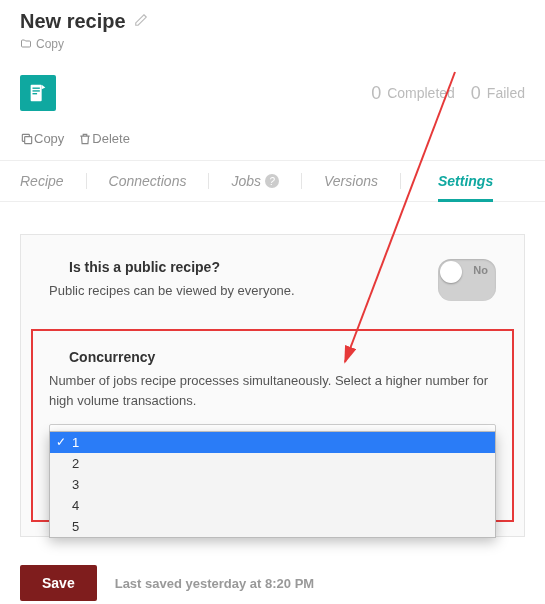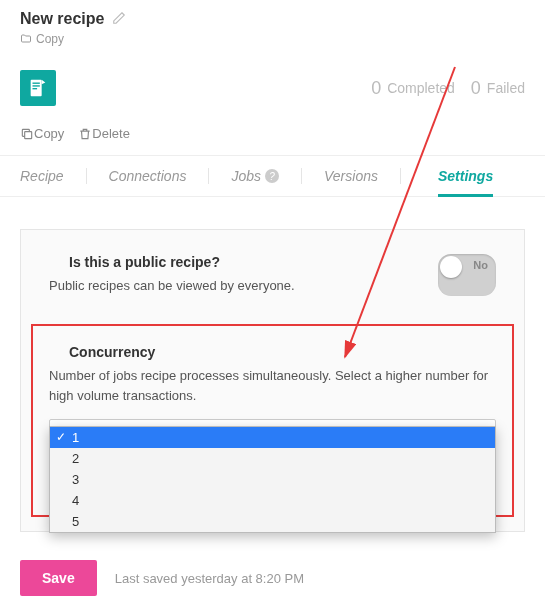--- a/index.html
+++ b/index.html
@@ -1,19 +1,19 @@
 <!DOCTYPE html>
 <html><head>
 <meta charset="utf-8">
 <style>
   * { box-sizing: border-box; margin: 0; padding: 0; }
   body { font-family: -apple-system, BlinkMacSystemFont, "Segoe UI", Helvetica, Arial, sans-serif; font-size: 14px; color: #333; background: #fff; width: 545px; }
   .header { padding: 10px 20px 6px 20px; }
   .title-row { display: flex; align-items: center; gap: 8px; }
-  .title { font-size: 16px; font-weight: 700; color: #333; }
+  .title { font-size: 20px; font-weight: 700; color: #333; }
   .pencil { color: #bbb; cursor: pointer; }
   .breadcrumb { display: flex; align-items: center; gap: 4px; color: #999; font-size: 12px; margin-top: 4px; }
   .breadcrumb svg { width: 12px; height: 12px; }
   .stats-row { display: flex; align-items: center; justify-content: space-between; padding: 18px 20px 14px 20px; }
   .app-icon { width: 36px; height: 36px; background: #0fa8a0; display: flex; align-items: center; justify-content: center; border-radius: 2px; }
   .stats { display: flex; gap: 16px; align-items: center; }
   .stat { display: flex; align-items: center; gap: 6px; }
   .stat-num { font-size: 18px; font-weight: 300; color: #bbb; }
   .stat-label { font-size: 14px; color: #bbb; }
   .action-row { display: flex; gap: 14px; padding: 6px 20px 14px 20px; color: #888; font-size: 13px; }
@@ -32,22 +32,22 @@
   .toggle { width: 58px; height: 42px; border-radius: 13px; background: #d0d0d0; position: relative; flex-shrink: 0; box-shadow: inset 0 1px 2px rgba(0,0,0,0.15); cursor: pointer; }
   .toggle-knob { width: 22px; height: 22px; border-radius: 50%; background: #fff; position: absolute; top: 2px; left: 2px; box-shadow: 0 1px 2px rgba(0,0,0,0.3); }
   .toggle-label { position: absolute; right: 8px; top: 5px; font-size: 11px; color: #888; font-weight: 600; }
   .concurrency-section { border: 2px solid #e63939; padding: 18px 16px 64px 16px; margin: 0 -18px -10px -18px; position: relative; }
   .select-box { margin-top: 14px; border: 1px solid #ccc; background: #fff; height: 32px; border-radius: 2px; }
   .dropdown { position: absolute; left: 16px; right: 16px; top: 100px; background: #f4f4f4; border: 1px solid #bbb; box-shadow: 0 4px 12px rgba(0,0,0,0.25); z-index: 10; }
   .dropdown-item { padding: 3px 22px; font-size: 13px; cursor: pointer; position: relative; color: #333; }
   .dropdown-item.selected { background: #2a7cf7; color: #fff; }
   .dropdown-item.selected::before { content: "✓"; position: absolute; left: 6px; font-size: 12px; }
   .footer { display: flex; align-items: center; gap: 18px; padding: 14px 20px 20px 20px; margin-top: -6px; }
-  .save-btn { background: #ec4899; color: #fff; border: none; padding: 10px 22px; font-size: 14px; font-weight: 600; border-radius: 2px; cursor: pointer; }
-  .last-saved { color: #999; font-size: 13px; }
+  .save-btn { background: #7f1d1d; color: #fff; border: none; padding: 10px 22px; font-size: 14px; font-weight: 600; border-radius: 2px; cursor: pointer; }
+  .last-saved { color: #999; font-size: 13px; font-weight: bold; }
   .arrow-overlay { position: absolute; pointer-events: none; z-index: 5; }
 </style>
 </head>
 <body>
 
 <div class="header">
   <div class="title-row">
     <span class="title">New recipe</span>
     <span class="pencil">
       <svg width="14" height="14" viewBox="0 0 24 24" fill="none" stroke="currentColor" stroke-width="2">

